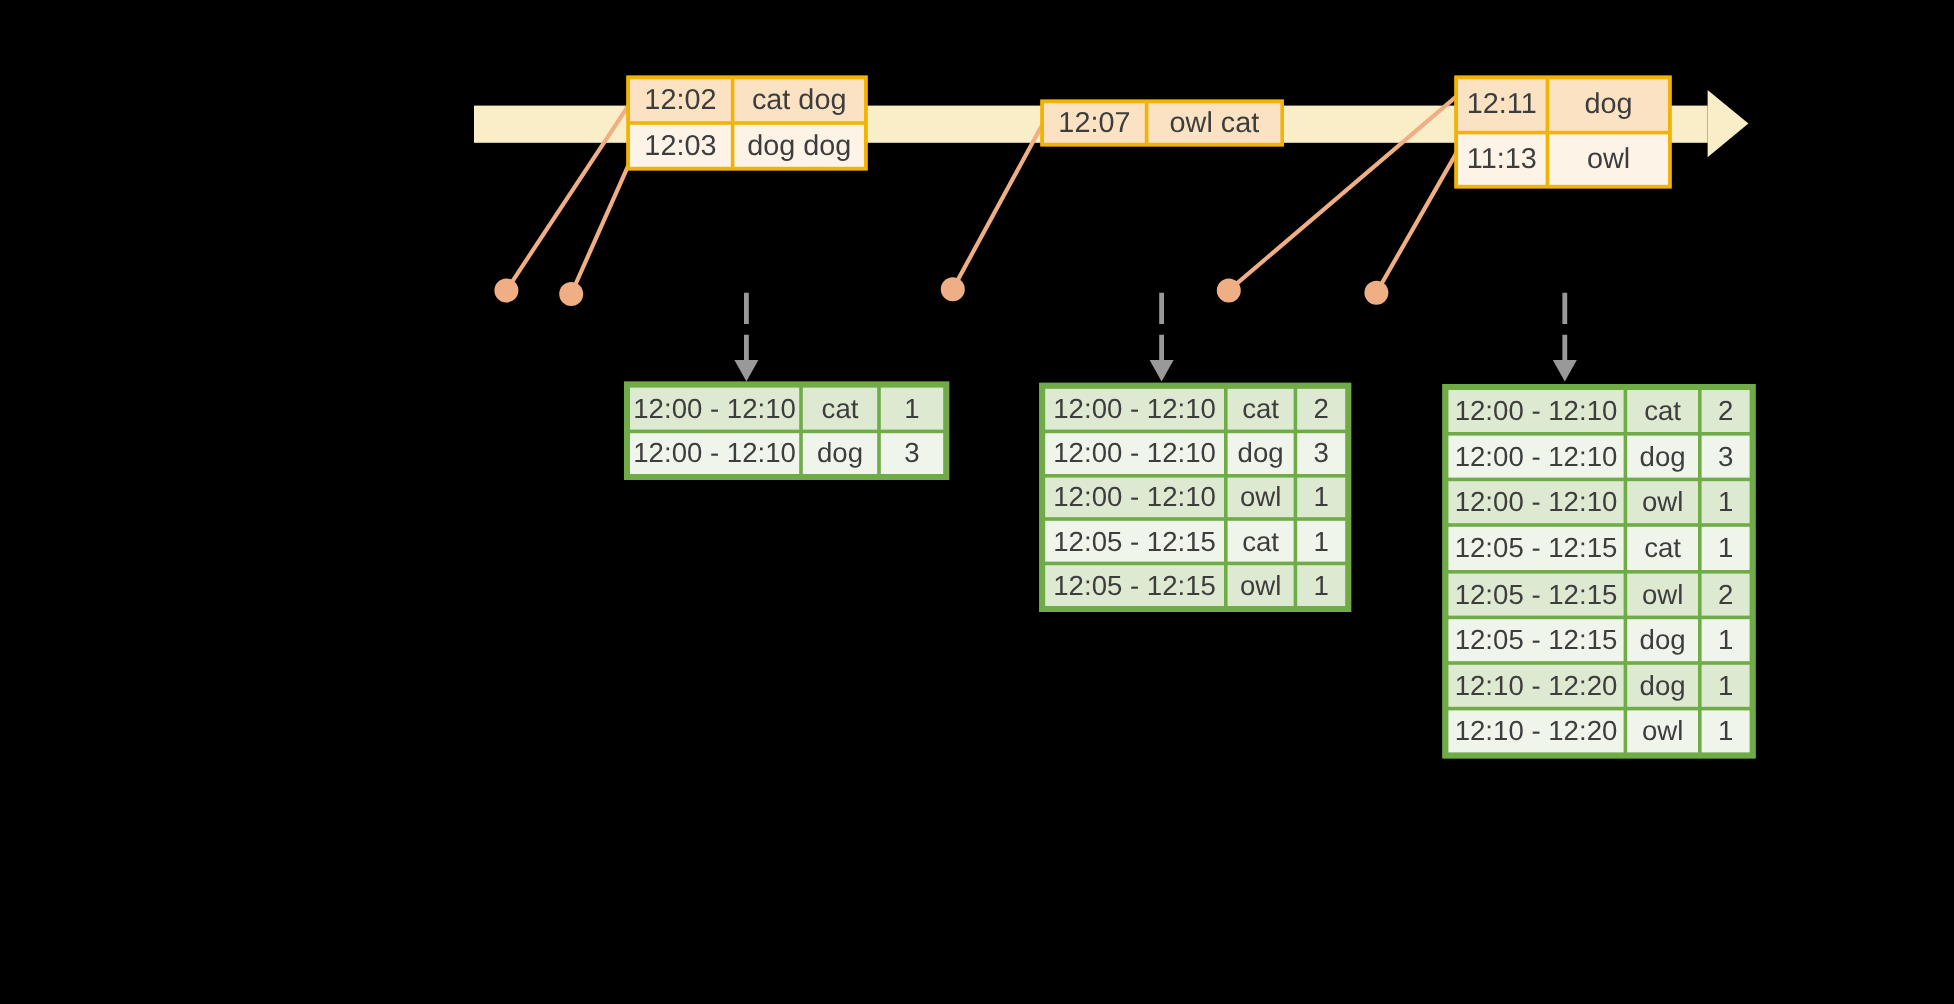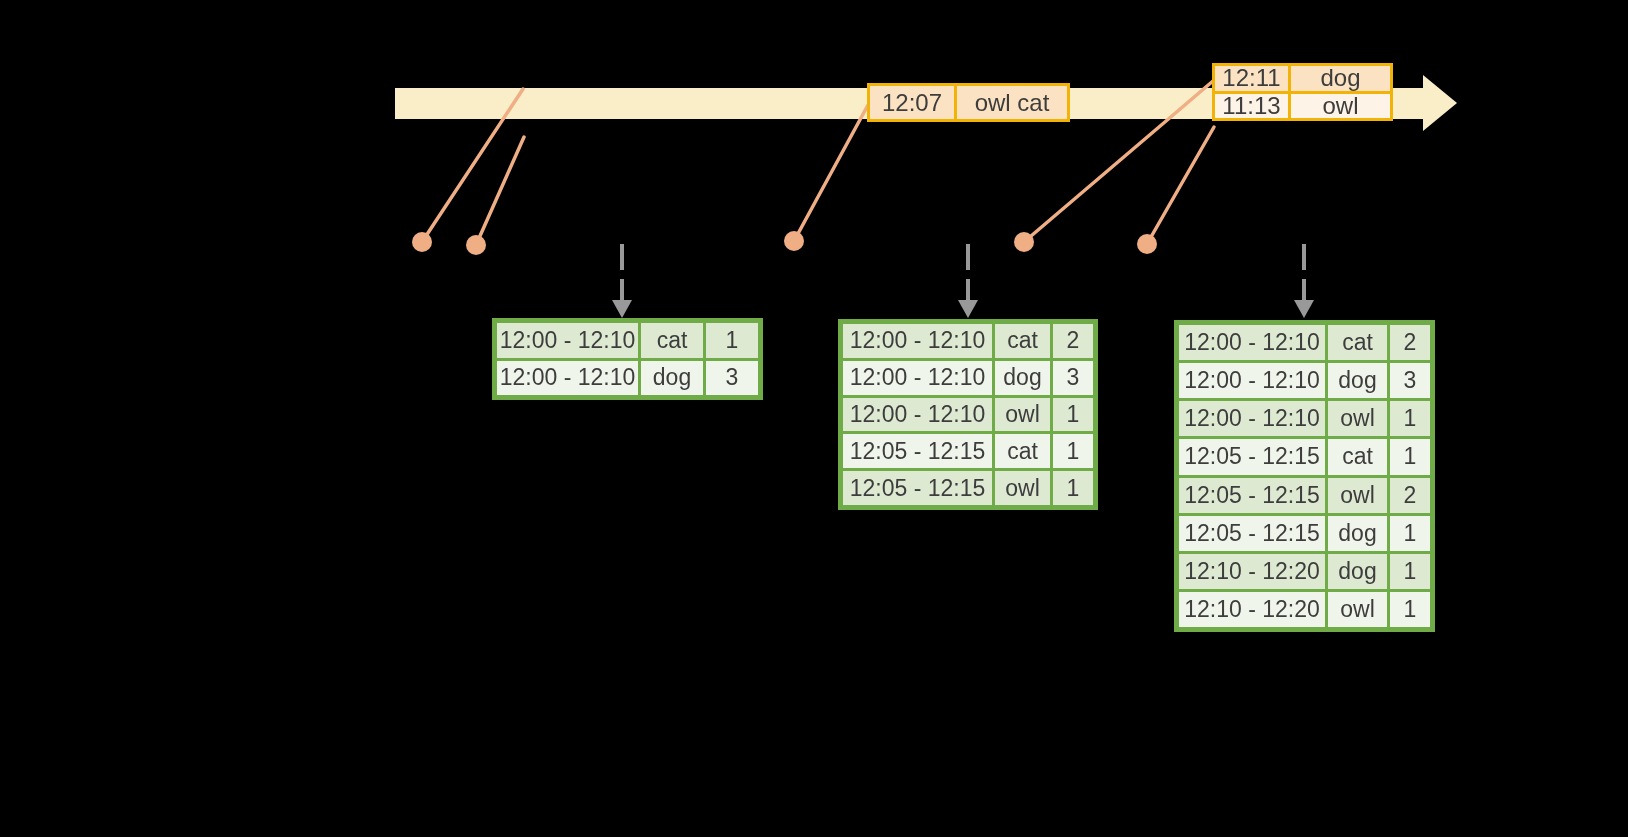--- a/index.html
+++ b/index.html
@@ -25,21 +25,21 @@
   .bandhead{fill:var(--timeline_band);}
   .link{stroke:var(--marker);stroke-width:3.5;stroke-linecap:round;}
   .dot{fill:var(--marker);}
   .trig{stroke:var(--trigger_arrow);stroke-width:4;stroke-dasharray:26 9;}
   .trighead{fill:var(--trigger_arrow);}
 
   
   .otable{position:absolute;display:grid;gap:3px;border:3px solid var(--event_border);
           background:var(--event_border);box-sizing:border-box;}
   .gtable{position:absolute;display:grid;gap:3px;border:5px solid var(--result_border);
-          background:var(--result_border);box-sizing:border-box;}
+          background:var(--result_border);box-sizing:border-box;margin-left:28px;}
   .cell{display:flex;align-items:center;justify-content:center;color:var(--text);
         white-space:nowrap;overflow:hidden;}
   .otable .cell{font-size:24px;}
   .gtable .cell{font-size:23px;}
   .otable .cell.base{background:var(--event_row_dark);}
   .otable .cell.alt{background:var(--event_row_light);}
   .gtable .cell.base{background:var(--result_row_dark);}
   .gtable .cell.alt{background:var(--result_row_light);}
 </style>
 </head>
@@ -73,27 +73,33 @@
     <g>
       <line class="trig" x1="622" y1="244" x2="622" y2="301"></line>
       <polygon class="trighead" points="612,300 632,300 622,318"></polygon>
       <line class="trig" x1="968" y1="244" x2="968" y2="301"></line>
       <polygon class="trighead" points="958,300 978,300 968,318"></polygon>
       <line class="trig" x1="1304" y1="244" x2="1304" y2="301"></line>
       <polygon class="trighead" points="1294,300 1314,300 1304,318"></polygon>
     </g>
   </svg>
 
+  <div class="otable" style="left: 522px; top: 63px; width: 201px; height: 79px; grid-template-columns: 84px 1fr; grid-template-rows: repeat(2, 1fr);">
+      <div class="cell base">12:02</div>
+      <div class="cell base">cat dog</div>
+      <div class="cell alt">12:03</div>
+      <div class="cell alt">dog dog</div>
+    </div>
 
   <div class="otable" style="left: 867px; top: 83px; width: 203px; height: 39px; grid-template-columns: 84px 1fr; grid-template-rows: repeat(1, 1fr);">
       <div class="cell base">12:07</div>
       <div class="cell base">owl cat</div>
     </div>
 
-  <div class="otable" style="left: 1212px; top: 63px; width: 181px; height: 58px; grid-template-columns: 73px 1fr; grid-template-rows: repeat(2, 1fr);">
+  <div class="otable" style="left: 1212px; top: 63px; width: 181px; height: 94px; grid-template-columns: 73px 1fr; grid-template-rows: repeat(2, 1fr);">
       <div class="cell base">12:11</div>
       <div class="cell base">dog</div>
       <div class="cell alt">11:13</div>
       <div class="cell alt">owl</div>
     </div>
 
   <div class="gtable" style="left: 492px; top: 318px; width: 271px; height: 82px; grid-template-columns: 141px 62px 1fr; grid-template-rows: repeat(2, 1fr);">
       <div class="cell base">12:00 - 12:10</div>
       <div class="cell base">cat</div>
       <div class="cell base">1</div>

